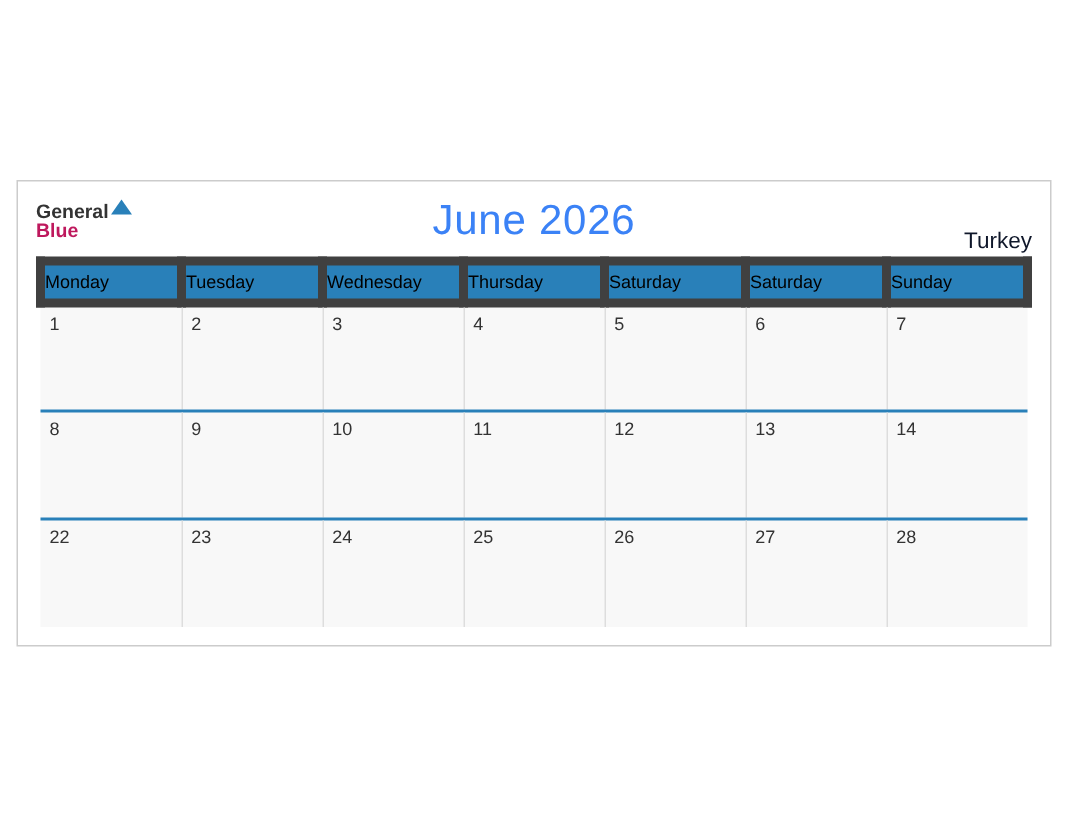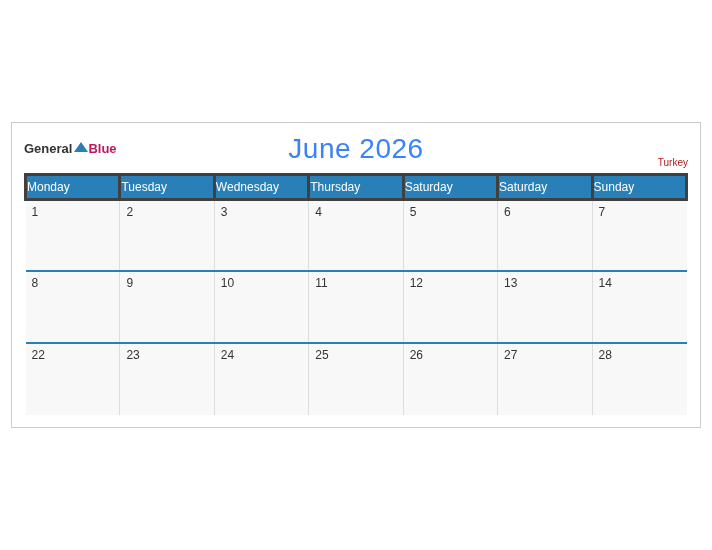--- a/index.html
+++ b/index.html
@@ -22,20 +22,21 @@
       display: flex;
       align-items: center;
       justify-content: center;
       position: relative;
       margin-bottom: 8px;
     }
     .logo {
       position: absolute;
       left: 0;
       display: flex;
+      flex-direction: column;
       line-height: 1;
     }
     .logo-general {
       font-size: 13px;
       font-weight: bold;
       color: #333;
     }
     .logo-blue {
       font-size: 13px;
       font-weight: bold;
@@ -59,36 +60,36 @@
     }
     .month-title {
       font-size: 28px;
       font-weight: normal;
       color: #3b82f6;
       letter-spacing: 0.5px;
     }
     .country-label {
       position: absolute;
       right: 0;
-      font-size: 10px;
-      color: #b91c1c;
+      font-size: 15px;
+      color: #0f172a;
       margin-top: 28px;
     }
     .calendar-grid {
       width: 100%;
       border-collapse: collapse;
     }
     .calendar-grid thead tr th {
       background: #2980b9;
-      color: #ffffff;
+      color: #000000;
       font-size: 12px;
       font-weight: normal;
       text-align: left;
       padding: 4px 0;
-      border: 3px solid #404040;
+      border: 6px solid #404040;
     }
     .calendar-grid tbody tr {
       height: 72px;
       vertical-align: top;
     }
     .calendar-grid tbody tr td {
       border-top: 2px solid #2980b9;
       border-right: 1px solid #ddd;
       padding: 4px 6px;
       font-size: 12px;

